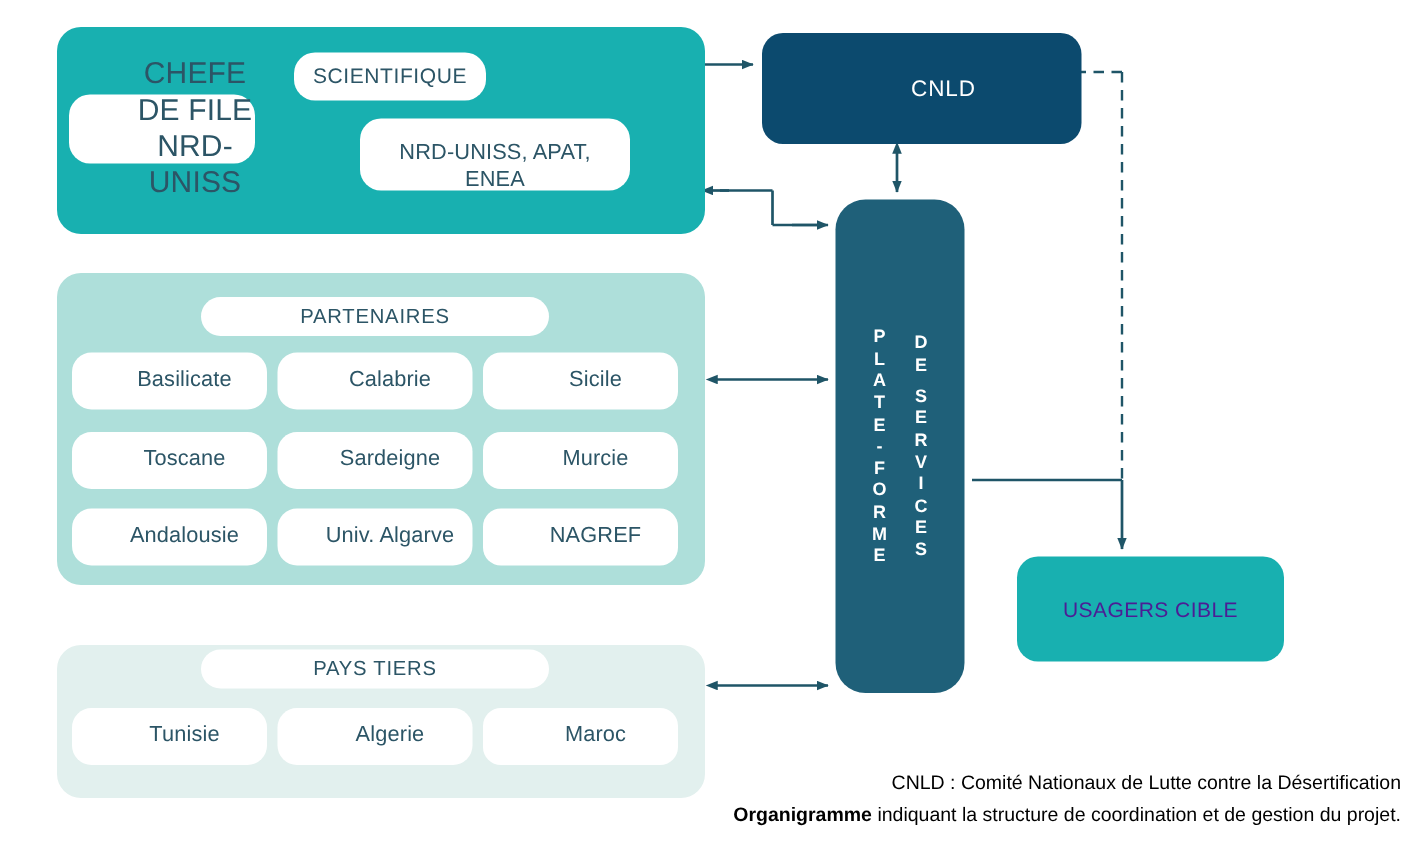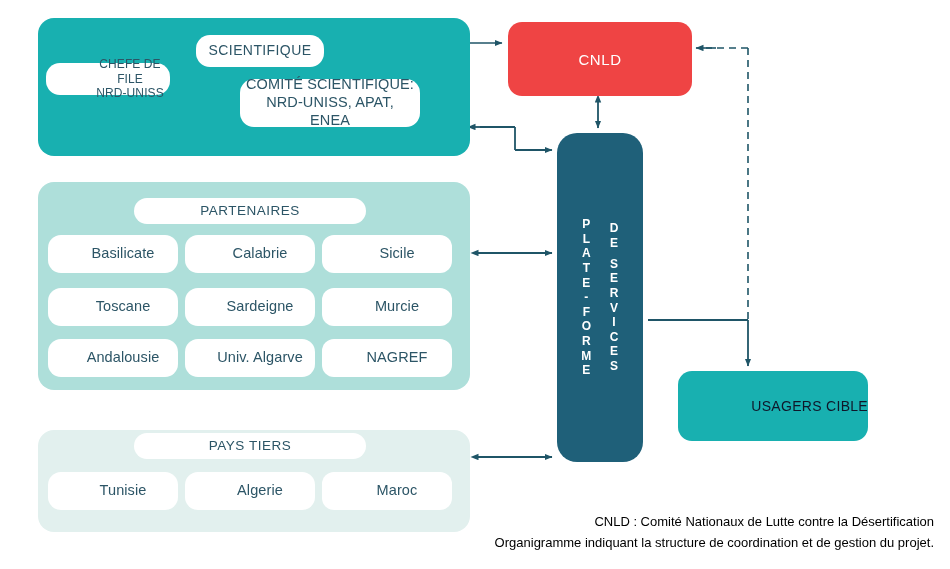--- a/index.html
+++ b/index.html
@@ -71,22 +71,22 @@
     top: 35px;
     width: 128px;
     height: 32px;
     font-size: 14px;
     letter-spacing: .4px;
   }
   .chefe-de-file {
     left: 46px;
     top: 63px;
     width: 124px;
-    height: 32px;
-    font-size: 12px;
+    height: 46px;
+    font-size: 20px;
     padding-left: 44px;
   }
   .comite-scientifique {
     left: 240px;
     top: 79px;
     width: 180px;
     height: 48px;
     font-size: 14.5px;
     padding: 0 6px;
   }
@@ -116,28 +116,29 @@
   .row3 { top: 339px; }
   .trow1 { top: 472px; }
 
   
   .cnld-box {
     position: absolute;
     left: 508px;
     top: 22px;
     width: 184px;
     height: 74px;
-    background: #ef4444;
+    background: #0c4a6e;
     border-radius: 14px;
     display: flex;
     align-items: center;
     justify-content: center;
     color: #ffffff;
     font-size: 15px;
     letter-spacing: .6px;
+    padding-left: 29px;
   }
   .platform-box {
     position: absolute;
     left: 557px;
     top: 133px;
     width: 86px;
     height: 329px;
     background: #1f6079;
     border-radius: 20px;
     display: flex;
@@ -159,25 +160,24 @@
   .usagers-box {
     position: absolute;
     left: 678px;
     top: 371px;
     width: 178px;
     height: 70px;
     background: #18b0b0;
     border-radius: 14px;
     display: flex;
     align-items: center;
-    justify-content: flex-end;
-    color: #0f172a;
+    justify-content: center;
+    color: #4c1d95;
     font-size: 14px;
     letter-spacing: .3px;
-    padding-left: 12px;
   }
 
   
   #connectors {
     position: absolute;
     left: 0;
     top: 0;
     width: 950px;
     height: 569px;
     pointer-events: none;
@@ -188,21 +188,21 @@
     position: absolute;
     left: 440px;
     top: 512px;
     width: 494px;
     text-align: right;
     color: #000000;
     font-size: 13px;
     line-height: 1.6;
   }
   .caption .line2 { display: block; }
-  .caption b { font-weight: normal; }
+  .caption b { font-weight: bold; }
 </style>
 </head>
 <body>
 
 <div id="stage">
 
   <svg id="connectors" viewBox="0 0 950 569" width="950" height="569" aria-hidden="true">
     <defs>
       <marker id="arrowEnd" markerWidth="9" markerHeight="9" refX="7.5" refY="3.2" orient="auto" markerUnits="userSpaceOnUse">
         <path d="M0,0 L8,3.2 L0,6.4 z" fill="#1f5567"></path>
@@ -270,21 +270,21 @@
 
   <div class="pill chefe-de-file">
     <span>
       <span>CHEFE DE FILE</span><br>
       <span>NRD-UNISS</span>
     </span>
   </div>
 
   <div class="pill comite-scientifique">
     <span>
-      <span>COMITÉ SCIENTIFIQUE:</span><br>
+      <br>
       <span>NRD-UNISS, APAT, ENEA</span>
     </span>
   </div>
 
   <div class="group-box partners-group"></div>
   <div class="pill section-label partners-label">PARTENAIRES</div>
 
   <div class="pill cell col1 row1">Basilicate</div>
   <div class="pill cell col2 row1">Calabrie</div>
   <div class="pill cell col3 row1">Sicile</div>

